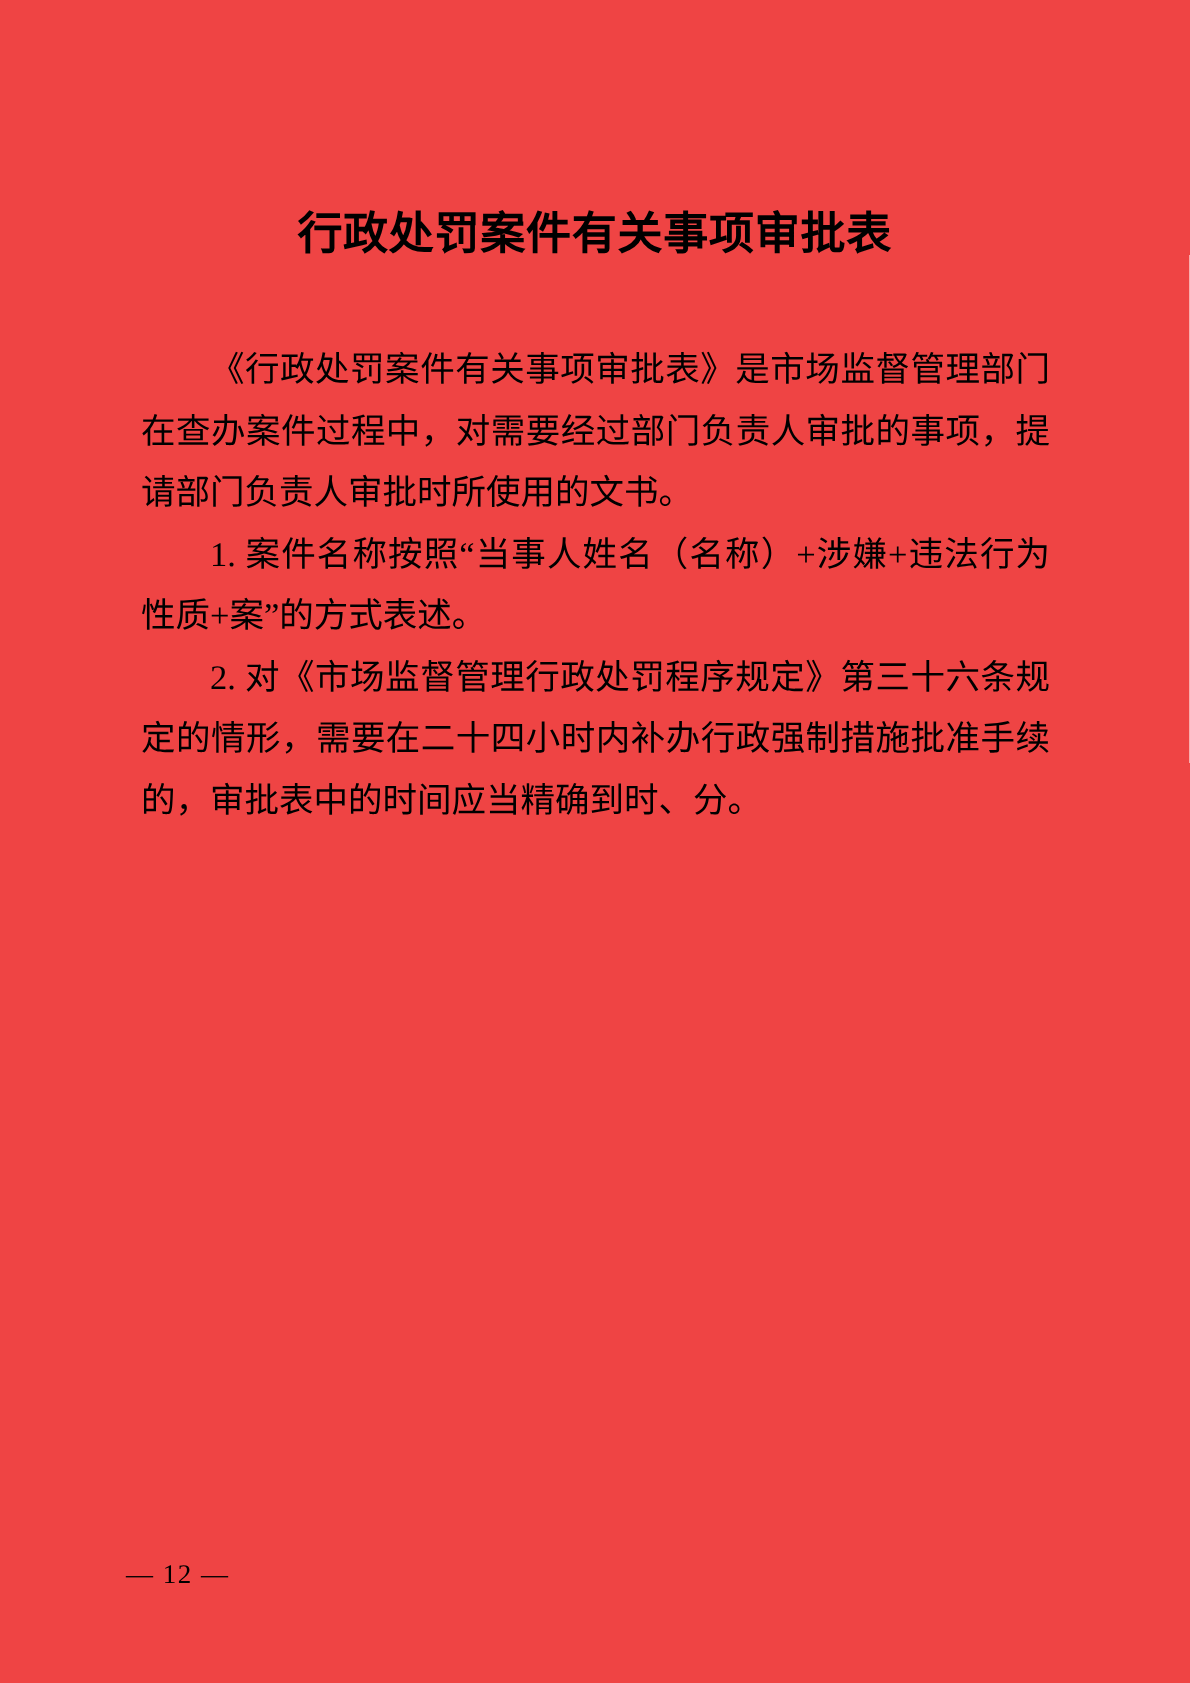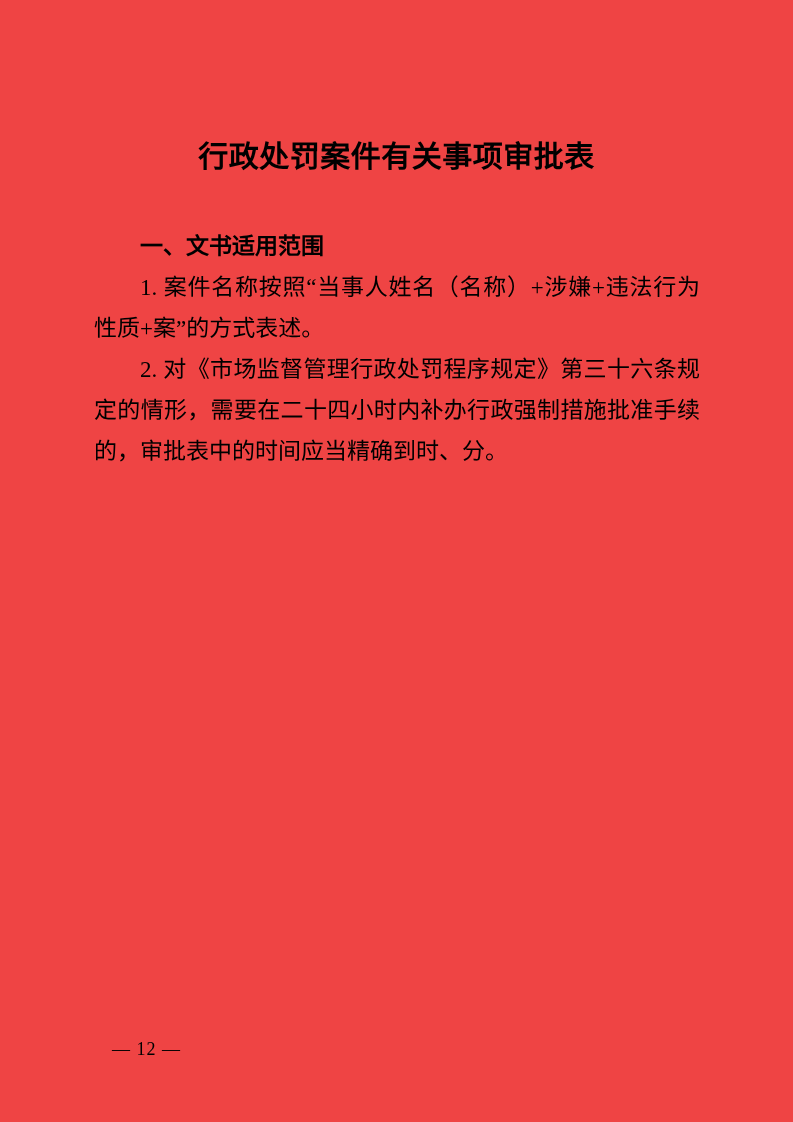--- a/index.html
+++ b/index.html
@@ -47,40 +47,40 @@
     margin: 0;
     font-family: "Liberation Sans", "DejaVu Sans", sans-serif;
     font-size: 23px;
     font-weight: 700;
     line-height: 41px;
     text-indent: 2em;
     text-align: left;
   }
   .page-footer {
     position: absolute;
-    left: 112px;
+    left: 84px;
     top: 1038px;
     font-family: "Liberation Serif", "DejaVu Serif", serif;
     font-size: 18px;
     line-height: 22px;
     letter-spacing: 1px;
     white-space: nowrap;
   }
 </style>
 </head>
 <body>
 
 <div class="page">
 
   <div class="doc-title">行政处罚案件有关事项审批表</div>
 
   <div class="content">
 
+    <p>《行政处罚案件有关事项审批表》是市场监督管理部门在查办案件过程中，对需要经过部门负责人审批的事项，提请部门负责人审批时所使用的文书。</p>
 
-    <h2 class="section-heading">一、文书适用范围</h2>
 
 
 
     <p>1. 案件名称按照“当事人姓名（名称）+涉嫌+违法行为性质+案”的方式表述。</p>
 
     <p>2. 对《市场监督管理行政处罚程序规定》第三十六条规定的情形，需要在二十四小时内补办行政强制措施批准手续的，审批表中的时间应当精确到时、分。</p>
 
   </div>
 
   <div class="page-footer">

